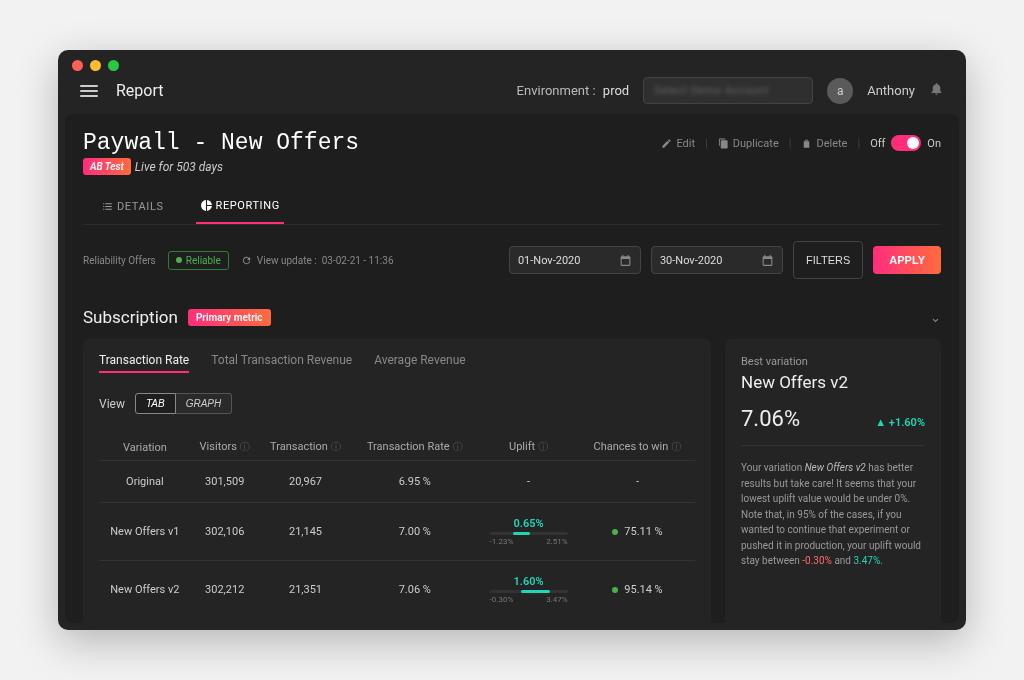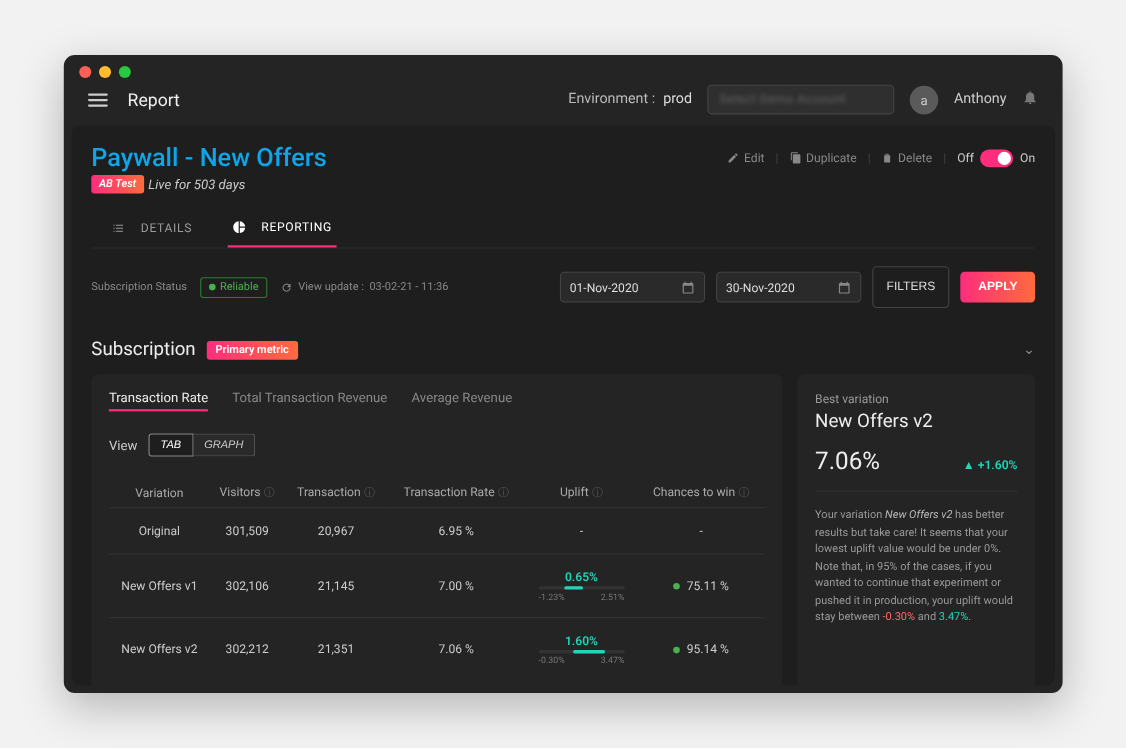--- a/index.html
+++ b/index.html
@@ -34,33 +34,33 @@
   .search{
     width:170px;height:27px;background:#2f2f2f;border:1px solid #444;border-radius:4px;
     display:flex;align-items:center;padding:0 10px;
   }
   .search span{filter:blur(2px);color:#666;font-size:11px;letter-spacing:.5px;}
   .avatar{width:26px;height:26px;border-radius:50%;background:#5a5a5a;color:#ccc;display:flex;align-items:center;justify-content:center;font-size:12px;}
   .uname{font-size:13px;color:#ccc;}
   .bell{color:#777;font-size:15px;}
   .content{flex:1;background:#1e1e1e;border-radius:8px;margin:0 7px 7px 7px;padding:16px 18px;overflow:hidden;}
   .titlebar{display:flex;justify-content:space-between;align-items:center;}
-  .title{font-size:23px;font-weight:500;color:#0ea5e9;}
+  .title{font-size:23px;font-weight:500;color:#ffffff;font-family:Liberation Mono, monospace;}
   .actions{display:flex;align-items:center;gap:10px;font-size:11px;color:#888;}
   .actions .sep{color:#444;}
   .act{display:flex;align-items:center;gap:4px;cursor:pointer;}
   .act svg{width:11px;height:11px;}
   .toggle-wrap{display:flex;align-items:center;gap:6px;font-size:11px;color:#ccc;}
   .toggle{width:30px;height:16px;border-radius:8px;background:#ff2d7c;position:relative;cursor:pointer;}
   .toggle::after{content:"";position:absolute;right:2px;top:2px;width:12px;height:12px;border-radius:50%;background:#fff;}
   .meta{display:flex;align-items:center;gap:4px;margin-top:2px;font-style:italic;}
   .badge{font-size:10px;font-weight:600;padding:3px 7px;border-radius:3px;background:linear-gradient(90deg,#ff2d7c,#ff6b3d);color:#fff;}
   .live{font-size:12px;color:#ccc;}
   .tabs{display:flex;gap:28px;margin-top:24px;border-bottom:1px solid #2c2c2c;}
-  .tab{display:flex;align-items:center;gap:14px;padding:0 4px 10px 4px;font-size:11px;letter-spacing:.6px;color:#999;cursor:pointer;}
+  .tab{display:flex;align-items:center;gap:3px;padding:0 4px 10px 4px;font-size:11px;letter-spacing:.6px;color:#999;cursor:pointer;}
   .tab.active{color:#fff;border-bottom:2px solid #ff2d7c;}
   .tab svg{width:13px;height:13px;}
   .status-row{display:flex;justify-content:space-between;align-items:center;margin-top:16px;}
   .status-left{display:flex;align-items:center;gap:12px;font-size:10px;color:#888;}
   .reliable{border:1px solid #2e7d32;color:#4caf50;font-size:10px;padding:3px 7px;border-radius:3px;display:flex;align-items:center;gap:4px;}
   .reliable::before{content:"";width:6px;height:6px;border-radius:50%;background:#4caf50;}
   .refresh{display:flex;align-items:center;gap:5px;color:#888;font-size:10px;}
   .status-right{display:flex;align-items:center;gap:10px;}
   .datein{width:132px;height:28px;background:#2a2a2a;border:1px solid #444;border-radius:4px;display:flex;align-items:center;justify-content:space-between;padding:0 8px;font-size:11px;color:#ddd;}
   .btn-outline{height:38px;padding:0 12px;border:1px solid #444;background:transparent;color:#ddd;font-size:11px;border-radius:4px;cursor:pointer;}
@@ -190,21 +190,21 @@
       <div class="tab active">
         <svg viewBox="0 0 24 24" fill="#fff">
             <path d="M11 2v20C5.9 21.5 2 17.2 2 12S5.9 2.5 11 2zm2 0v9h9c-.5-4.8-4.2-8.5-9-9zm0 11v9c4.8-.5 8.5-4.2 9-9z"></path>
           </svg>
         <span>REPORTING</span>
       </div>
     </div>
 
     <div class="status-row">
       <div class="status-left">
-        <span>Subscription Status</span>
+        <span>Reliability Offers</span>
         <div class="reliable">Reliable</div>
         <div class="refresh">
           <svg viewBox="0 0 24 24" width="11" height="11" fill="#888">
               <path d="M17.65 6.35A8 8 0 1 0 20 12h-2a6 6 0 1 1-1.76-4.24L13 11h7V4z"></path>
             </svg>
           <span>View update :</span>
           <span>03-02-21 - 11:36</span>
         </div>
       </div>
       <div class="status-right">

